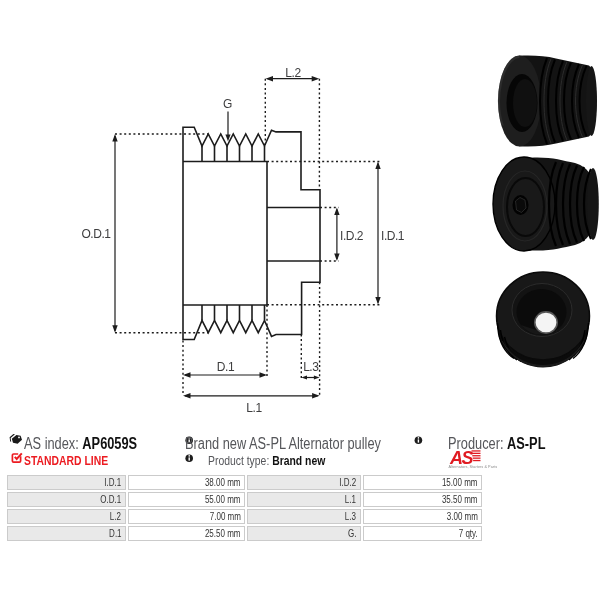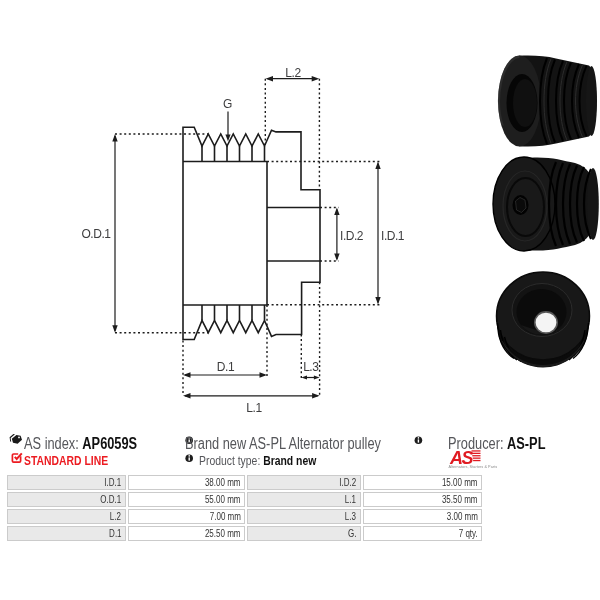--- a/index.html
+++ b/index.html
@@ -206,21 +206,21 @@
       <rect x="473.1" y="459.9" width="7.4" height="1.3"></rect>
     </g>
     <text x="448.5" y="468.3" font-size="3.8" fill="#8a8a8a" letter-spacing="0.05" font-family="Liberation Sans, sans-serif">Alternators, Starters &amp; Parts</text>
   </g>
 </svg>
 
 <div class="row1" style="left:24.2px;"><span class="sqz">AS index: <span class="b">AP6059S</span></span></div>
 <div class="row1" style="left:185px;"><span class="sqz">Brand new AS-PL Alternator pulley</span></div>
 <div class="row1" style="left:448px;"><span class="sqz">Producer: <span class="b">AS-PL</span></span></div>
 <div class="row2" style="left:24.2px;"><span class="sqz red">STANDARD LINE</span></div>
-<div class="row2" style="left:199px;"><span class="sqz">Product type: <span class="b">Brand new</span></span></div>
+<div class="row2" style="left:208px;"><span class="sqz">Product type: <span class="b">Brand new</span></span></div>
 
 <table id="tbl">
   <tbody>
       <tr>
         <td class="l" style="width:113px"><span>I.D.1</span></td>
         <td class="v" style="width:112px"><span>38.00 mm</span></td>
         <td class="l" style="width:108px"><span>I.D.2</span></td>
         <td class="v" style="width:114px"><span>15.00 mm</span></td>
       </tr>
   <tr>

